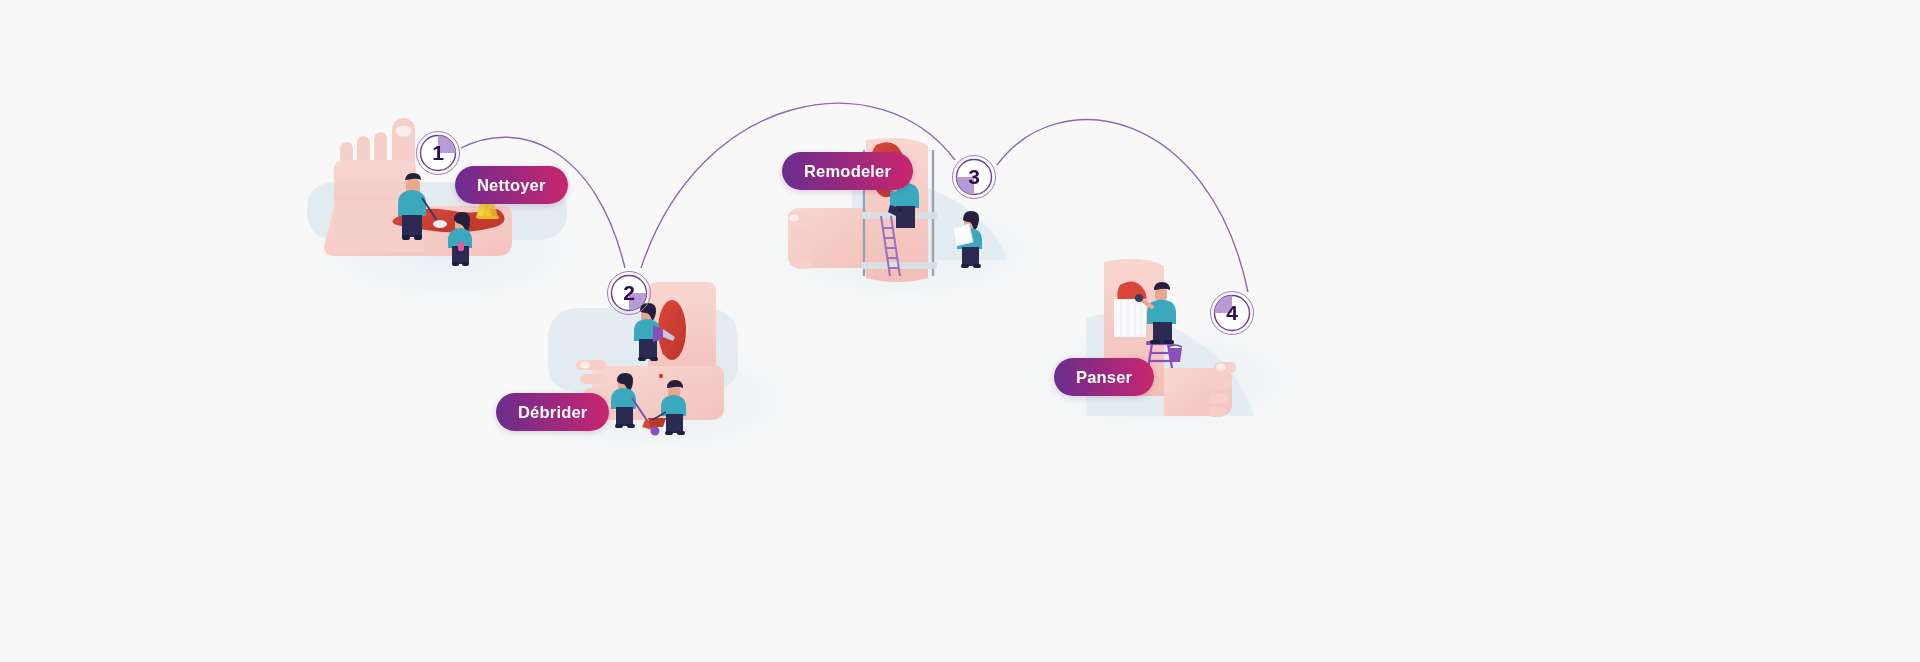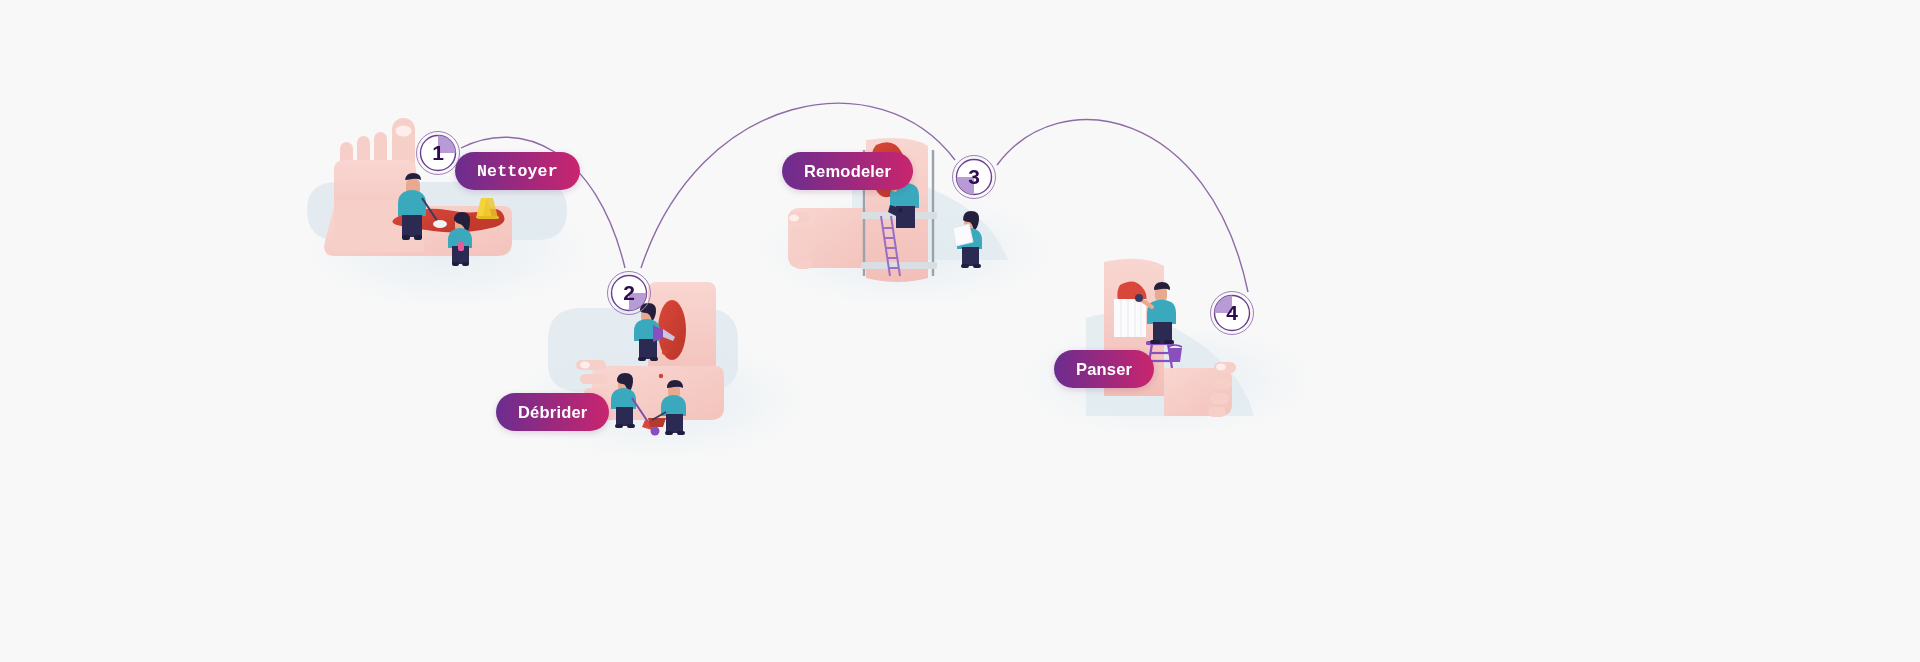--- a/index.html
+++ b/index.html
@@ -338,21 +338,21 @@
         <path d="M1232,313 L1214.5,313 A17.5,17.5 0 0 1 1232,295.5 Z" fill="#b79ad6"></path>
       </g>
     </g>
   </svg>
 
   <div class="badge-num" style="left:416px; top:131px;">1</div>
   <div class="badge-num" style="left:607px; top:271px;">2</div>
   <div class="badge-num" style="left:952px; top:155px;">3</div>
   <div class="badge-num" style="left:1210px; top:291px;">4</div>
 
-  <div class="pill" style="left:455px; top:152px; background:linear-gradient(90deg,#6b2d8f 0%,#c9256e 100%);font-family:Liberation Mono, monospace;">Nettoyer</div>
+  <div class="pill" style="left:455px; top:166px; background:linear-gradient(90deg,#6b2d8f 0%,#c9256e 100%);">Nettoyer</div>
 
   <div class="pill" style="left:496px; top:393px; background:linear-gradient(90deg,#6b2d8f 0%,#c9256e 100%);">Débrider</div>
 
   <div class="pill" style="left:782px; top:152px; background:linear-gradient(90deg,#6b2d8f 0%,#c9256e 100%);">Remodeler</div>
 
-  <div class="pill" style="left:1054px; top:350px; background:linear-gradient(90deg,#6b2d8f 0%,#c9256e 100%);">Panser</div>
+  <div class="pill" style="left:1054px; top:358px; background:linear-gradient(90deg,#6b2d8f 0%,#c9256e 100%);">Panser</div>
 
 </div>
 
 </body></html>

